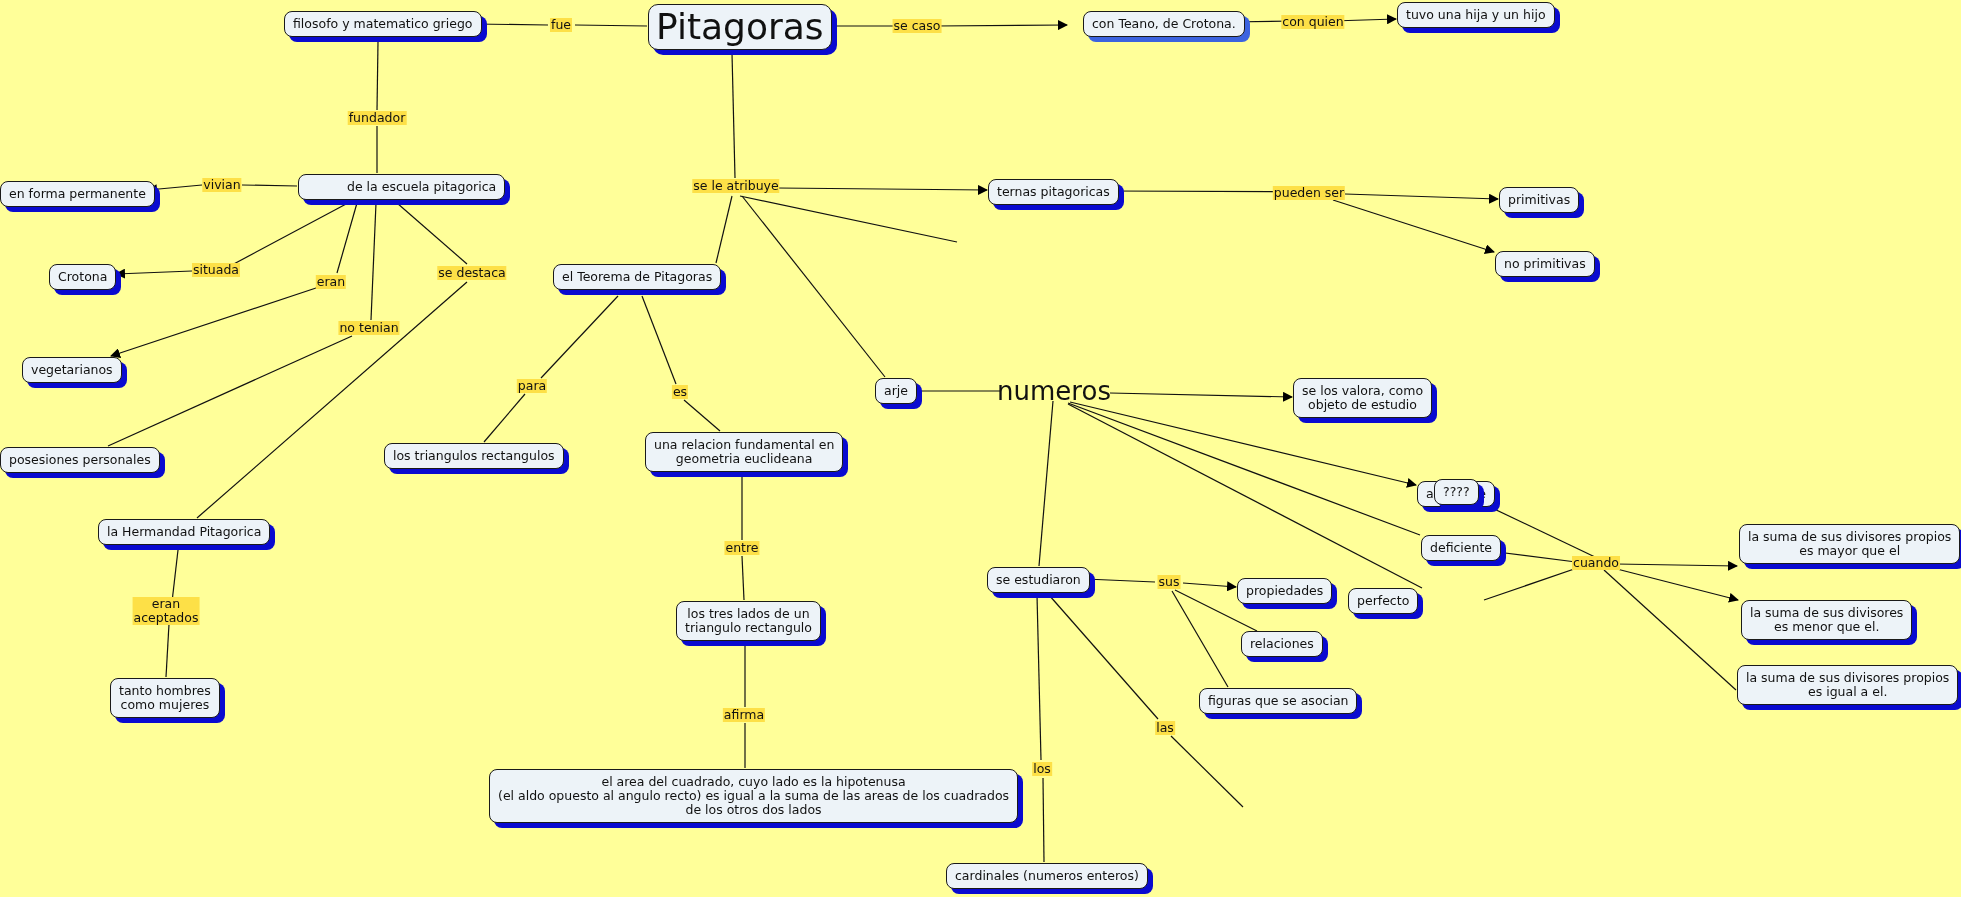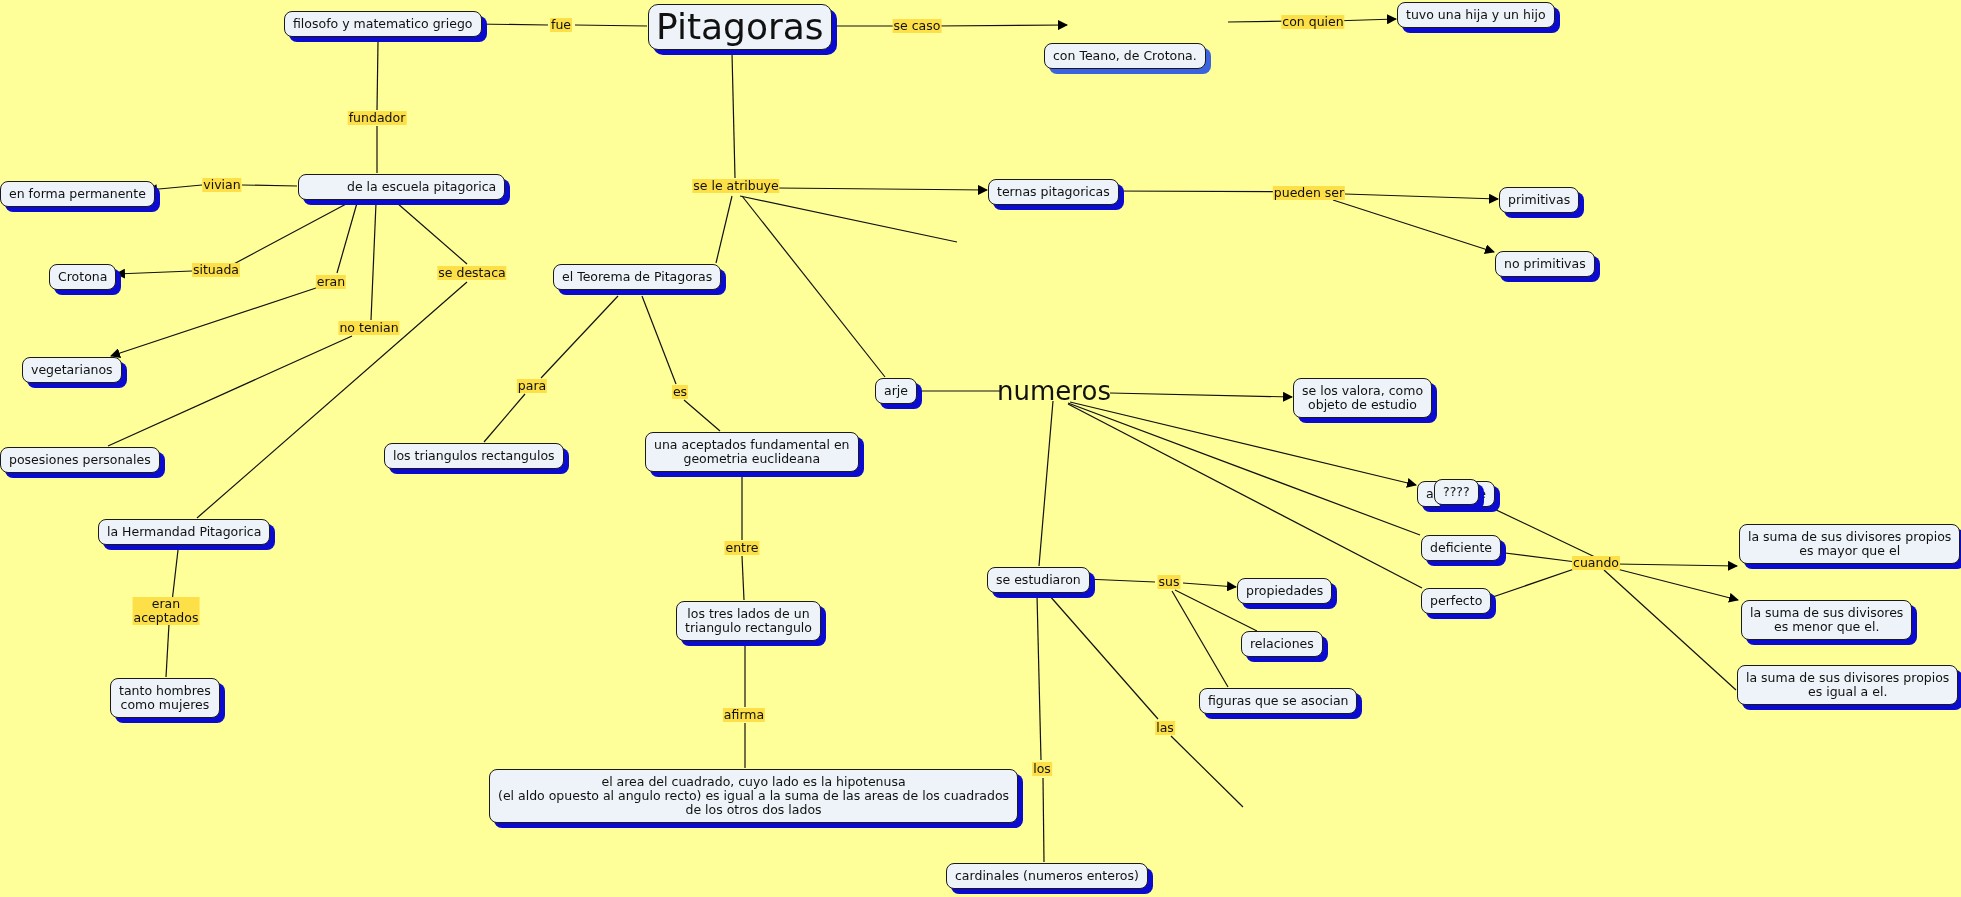--- a/index.html
+++ b/index.html
@@ -102,49 +102,49 @@
       <line x1="1490" y1="507" x2="1595" y2="557" stroke="#111" stroke-width="1.2"></line>
       <line x1="1497" y1="552" x2="1576" y2="562" stroke="#111" stroke-width="1.2"></line>
       <line x1="1484" y1="600" x2="1580" y2="567" stroke="#111" stroke-width="1.2"></line>
       <line x1="1616" y1="564" x2="1737" y2="566" stroke="#111" stroke-width="1.2" marker-end="url(#ah)"></line>
       <line x1="1613" y1="568" x2="1738" y2="600" stroke="#111" stroke-width="1.2" marker-end="url(#ah)"></line>
       <line x1="1604" y1="570" x2="1736" y2="690" stroke="#111" stroke-width="1.2"></line>
     </svg>
 
   <div class="node big" style="left:648px;top:4px;">Pitagoras</div>
   <div class="node" style="left:284px;top:11px;">filosofo y matematico griego</div>
-  <div class="node alt" style="left:1044px;top:11px;margin-top:32px;">con Teano, de Crotona.</div>
+  <div class="node alt" style="left:1083px;top:11px;">con Teano, de Crotona.</div>
   <div class="node" style="left:1397px;top:2px;">tuvo una hija y un hijo</div>
   <div class="node" style="left:298px;top:174px;padding-left:48px;">de la escuela pitagorica</div>
   <div class="node" style="left:0px;top:181px;">en forma permanente</div>
   <div class="node" style="left:49px;top:264px;">Crotona</div>
   <div class="node" style="left:22px;top:357px;">vegetarianos</div>
   <div class="node" style="left:0px;top:447px;">posesiones personales</div>
   <div class="node" style="left:98px;top:519px;">la Hermandad Pitagorica</div>
   <div class="node" style="left:110px;top:678px;">tanto hombres
 como mujeres</div>
   <div class="node" style="left:553px;top:264px;">el Teorema de Pitagoras</div>
   <div class="node" style="left:384px;top:443px;">los triangulos rectangulos</div>
-  <div class="node" style="left:645px;top:432px;">una aceptados fundamental en
+  <div class="node" style="left:645px;top:432px;">una relacion fundamental en
 geometria euclideana</div>
   <div class="node" style="left:676px;top:601px;">los tres lados de un
 triangulo rectangulo</div>
   <div class="node" style="left:489px;top:769px;text-align:center;">el area del cuadrado, cuyo lado es la hipotenusa
 (el aldo opuesto al angulo recto) es igual a la suma de las areas de los cuadrados
 de los otros dos lados</div>
   <div class="node" style="left:988px;top:179px;">ternas pitagoricas</div>
   <div class="node" style="left:1499px;top:187px;">primitivas</div>
   <div class="node" style="left:1495px;top:251px;">no primitivas</div>
   <div class="node" style="left:875px;top:378px;">arje</div>
   <div class="node" style="left:1293px;top:378px;">se los valora, como
 objeto de estudio</div>
   <div class="node" style="left:1417px;top:481px;">a          te</div>
   <div class="node" style="left:1434px;top:479px;">????</div>
   <div class="node" style="left:1421px;top:535px;">deficiente</div>
-  <div class="node" style="left:1421px;top:588px;">perfecto</div>
+  <div class="node" style="left:1348px;top:588px;">perfecto</div>
   <div class="node" style="left:1739px;top:524px;">la suma de sus divisores propios
 es mayor que el</div>
   <div class="node" style="left:1741px;top:600px;">la suma de sus divisores
 es menor que el.</div>
   <div class="node" style="left:1737px;top:665px;">la suma de sus divisores propios
 es igual a el.</div>
   <div class="node" style="left:987px;top:567px;">se estudiaron</div>
   <div class="node" style="left:1237px;top:578px;">propiedades</div>
   <div class="node" style="left:1241px;top:631px;">relaciones</div>
   <div class="node" style="left:1199px;top:688px;">figuras que se asocian</div>

